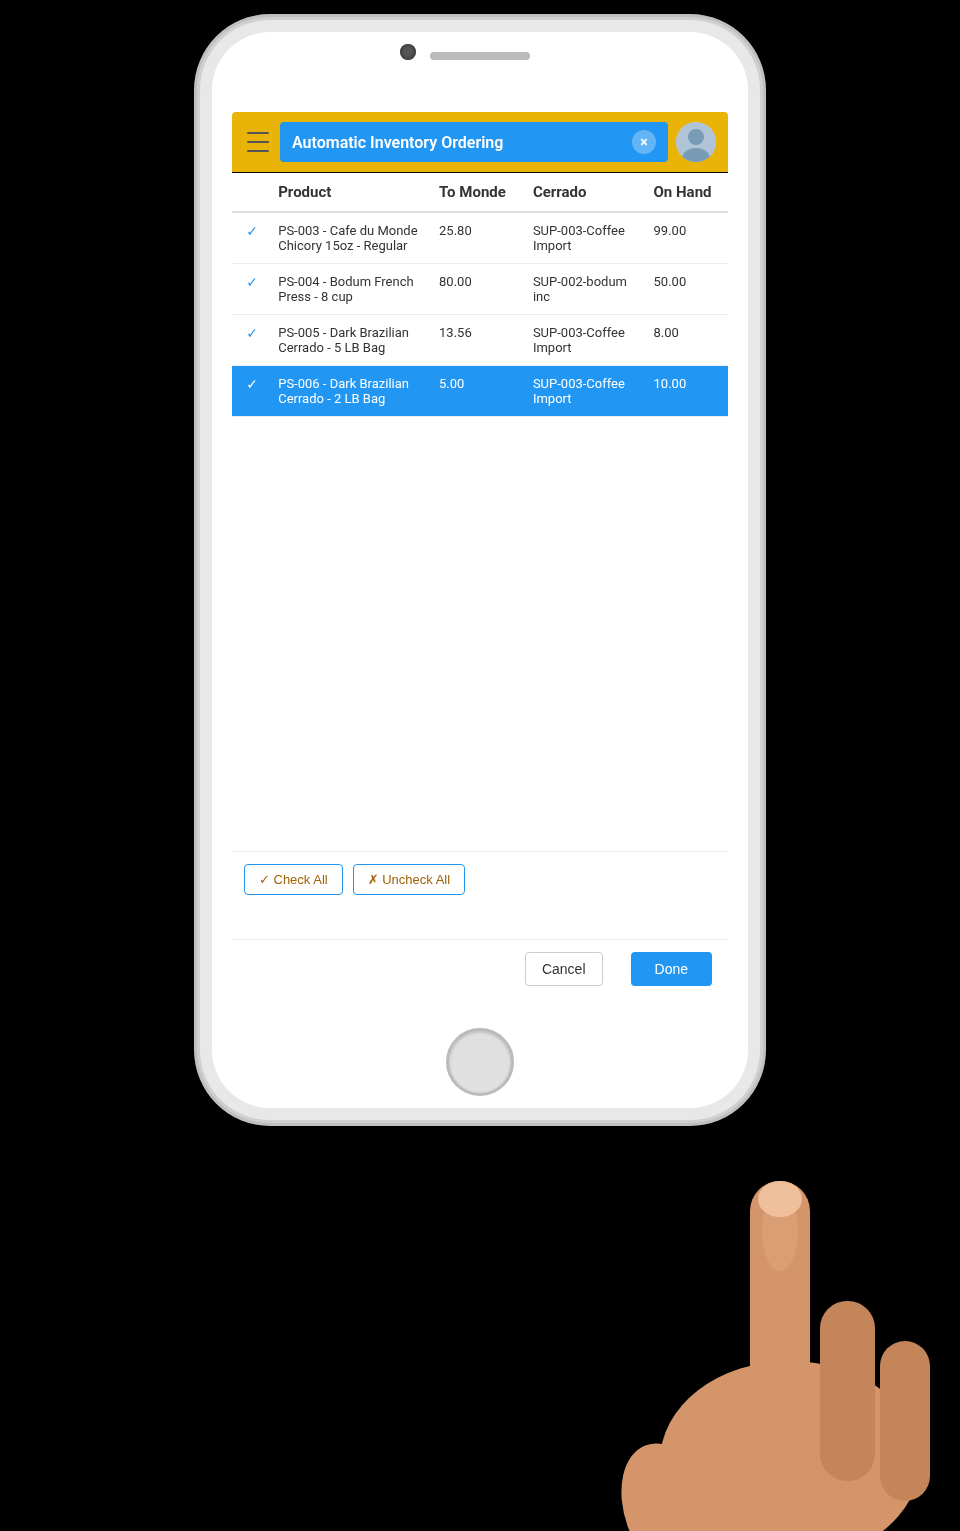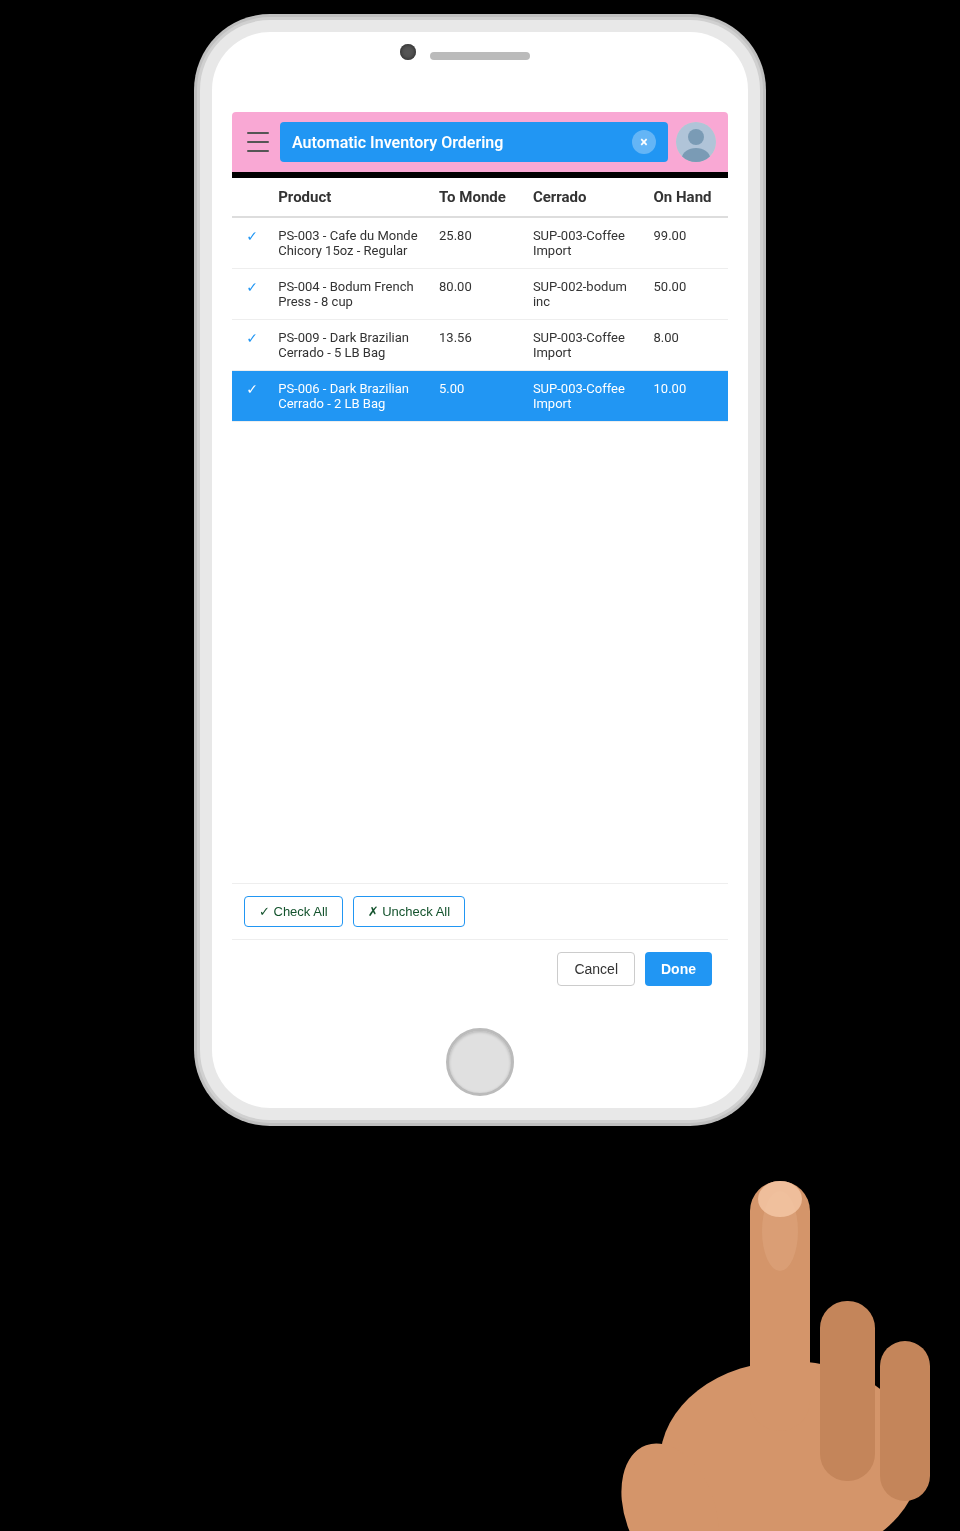--- a/index.html
+++ b/index.html
@@ -101,23 +101,23 @@
       border-radius: 4px;
       overflow: hidden;
       display: flex;
       flex-direction: column;
     }
 
     
     .app-header {
       display: flex;
       align-items: center;
-      background: #f9a8d4;
+      background: #eab308;
       padding: 10px 12px;
-      border-bottom: 6px solid #000000;
+      border-bottom: 1px solid #000000;
       flex-shrink: 0;
     }
 
     .hamburger-btn {
       width: 28px;
       height: 28px;
       display: flex;
       flex-direction: column;
       justify-content: space-around;
       align-items: center;
@@ -263,58 +263,59 @@
       padding: 12px;
       gap: 10px;
       border-top: 1px solid #eee;
       flex-shrink: 0;
     }
 
     .btn-outline {
       padding: 7px 14px;
       border: 1px solid #2196F3;
       background: #fff;
-      color: #14532d;
+      color: #a16207;
       border-radius: 4px;
       font-size: 13px;
       cursor: pointer;
       display: flex;
       align-items: center;
       gap: 5px;
     }
 
     
     .footer-actions {
       display: flex;
       justify-content: flex-end;
       padding: 12px 16px;
       border-top: 1px solid #eee;
-      gap: 10px;
+      gap: 28px;
       flex-shrink: 0;
+      margin-top: 32px;
     }
 
     .btn-cancel {
       padding: 8px 16px;
       border: 1px solid #ccc;
       background: #fff;
       color: #333;
       border-radius: 4px;
       font-size: 14px;
       cursor: pointer;
     }
 
     .btn-done {
-      padding: 8px 16px;
+      padding: 8px 24px;
       border: none;
       background: #2196F3;
       color: #fff;
       border-radius: 4px;
       font-size: 14px;
       cursor: pointer;
-      font-weight: 700;
+      font-weight: 400;
     }
 
     
     .hand-container {
       position: absolute;
       bottom: -50px;
       right: -30px;
       width: 400px;
       height: 500px;
       z-index: 20;
@@ -388,21 +389,21 @@
       </td>
       <td>PS-004 - Bodum French Press - 8 cup</td>
       <td>80.00</td>
       <td>SUP-002-bodum inc</td>
       <td>50.00</td>
     </tr>
                 <tr>
       <td class="checkbox-cell">
         <span class="checkbox-icon">✓</span>
       </td>
-      <td>PS-009 - Dark Brazilian Cerrado - 5 LB Bag</td>
+      <td>PS-005 - Dark Brazilian Cerrado - 5 LB Bag</td>
       <td>13.56</td>
       <td>SUP-003-Coffee Import</td>
       <td>8.00</td>
     </tr>
                 <tr class="selected-row">
       <td class="checkbox-cell">
         <span class="checkbox-icon">✓</span>
       </td>
       <td>PS-006 - Dark Brazilian Cerrado - 2 LB Bag</td>
       <td>5.00</td>

